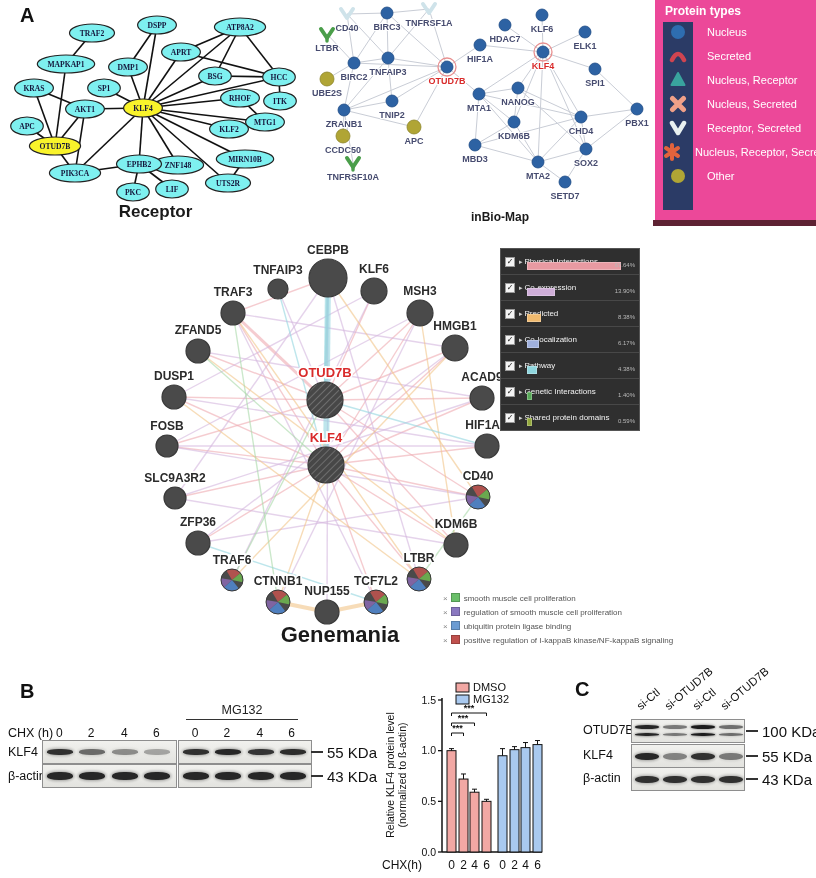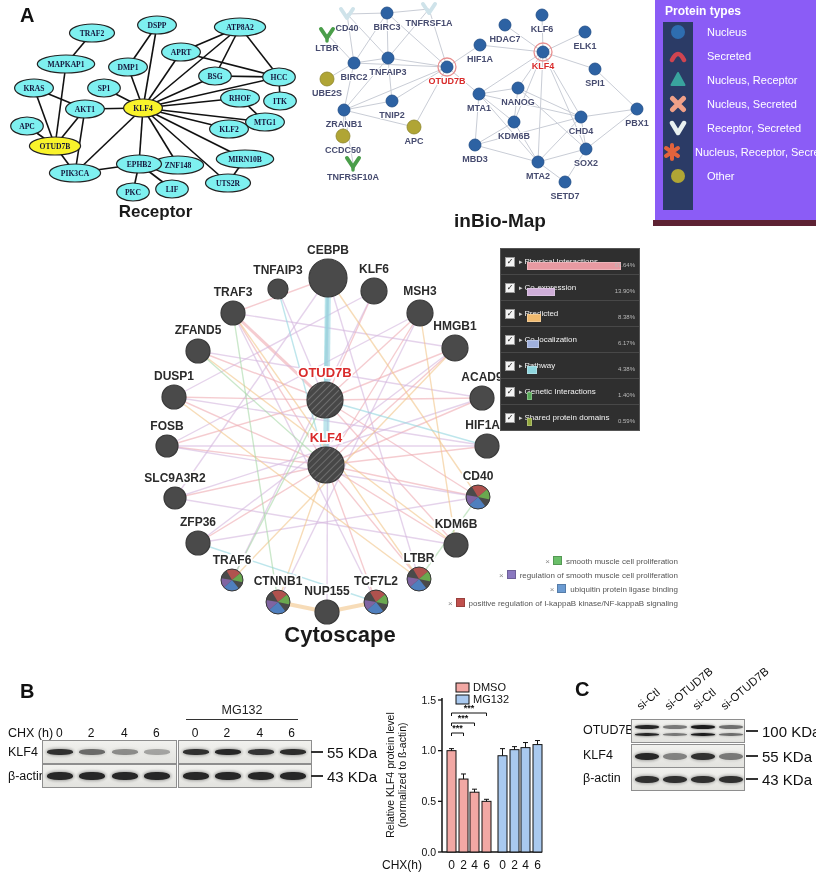--- a/index.html
+++ b/index.html
@@ -2,21 +2,21 @@
 <html><head>
 <meta charset="utf-8">
 <style>
   html,body{margin:0;padding:0;background:#fff;}
   .figure{position:relative;width:816px;height:878px;background:#fff;overflow:hidden;
           font-family:"Liberation Sans",sans-serif;color:#222;}
   .abs{position:absolute;}
   .panel-label{font-size:20px;font-weight:bold;color:#111;}
   .caption{font-weight:bold;text-align:center;color:#1a1a1a;}
   
-  .ptl{background:#8b5cf6;color:#fff;}
+  .ptl{background:#ec4899;color:#fff;}
   .ptl-title{font-size:12px;font-weight:bold;padding:4px 0 2px 10px;}
   .ptl-strip{position:absolute;left:8px;top:22px;bottom:10px;width:30px;background:#2b3b66;}
   .ptl-row{position:relative;display:flex;align-items:center;height:24px;}
   .ptl-icon{width:30px;margin-left:8px;display:flex;justify-content:center;z-index:2;}
   .ptl-label{font-size:11px;margin-left:14px;white-space:nowrap;}
   .maroon-strip{background:#5e2233;}
   
   .gil{background:#2f2f2f;border:1px solid #555;}
   .gil-row{position:relative;border-bottom:1px solid #484848;padding:3px 4px 2px 4px;height:20px;}
   .gil-row:last-child{border-bottom:none;}
@@ -356,21 +356,21 @@
       </g>
       <g>
         <circle cx="238" cy="162" r="6" fill="#2d62a3" stroke="#1d4a85" stroke-width="0.8"></circle>
         <text x="238" y="179" text-anchor="middle" font-size="9" font-weight="600" fill="#474c70" stroke="#fff" stroke-width="2" paint-order="stroke">MTA2</text>
       </g>
       <g>
         <circle cx="265" cy="182" r="6" fill="#2d62a3" stroke="#1d4a85" stroke-width="0.8"></circle>
         <text x="265" y="199" text-anchor="middle" font-size="9" font-weight="600" fill="#474c70" stroke="#fff" stroke-width="2" paint-order="stroke">SETD7</text>
       </g>
     </svg>
-  <div class="abs caption" style="left:380px;top:210px;width:240px;font-size:19px;">inBio-Map</div>
+  <div class="abs caption" style="left:380px;top:210px;width:240px;font-size:12px;">inBio-Map</div>
 
   <div class="abs ptl" style="left:655px;top:0px;width:161px;height:220px;">
     <div class="ptl-title">Protein types</div>
     <div class="ptl-strip"></div>
     <div id="ptl-rows" style="position:relative;">
         <div class="ptl-row">
           <span class="ptl-icon">
             <svg width="18" height="18" viewBox="-9 -9 18 18">
               <circle cx="0" cy="0" r="7" fill="#2e6db0"></circle>
             </svg>
@@ -604,32 +604,32 @@
         <path d="M 321 367 L 312.15127541350506 375.10555816661383 A 12 12 0 0 1 309.15024276109364 365.107051670281 Z" fill="#8064a2"></path>
         <path d="M 321 367 L 330.17810624741384 359.2693877531477 A 12 12 0 0 1 332.7607989340949 369.38403196954073 Z" fill="#6aa84f"></path>
         <circle cx="321" cy="367" r="12" fill="none" stroke="#3a3a3a" stroke-width="1"></circle>
         <text x="321" y="350" text-anchor="middle" font-size="12" font-weight="bold" fill="#2b2b2b" stroke="#fff" stroke-width="3.5" paint-order="stroke">TCF7L2</text>
       </g>
       <g>
         <circle cx="272" cy="377" r="12" fill="#4a4a4a" stroke="#3a3a3a" stroke-width="1.2"></circle>
         <text x="272" y="360" text-anchor="middle" font-size="12" font-weight="bold" fill="#2b2b2b" stroke="#fff" stroke-width="3.5" paint-order="stroke">NUP155</text>
       </g>
     </svg>
-  <div class="abs caption" style="left:155px;top:622px;width:370px;font-size:22px;">Cytoscape</div>
+  <div class="abs caption" style="left:155px;top:622px;width:370px;font-size:22px;">Genemania</div>
 
   <div id="gil" class="abs gil" style="left:500px;top:248px;width:138px;">
       <div class="gil-row"><span class="gil-check">✓</span><span class="gil-arrow">▸</span><span class="gil-label">Physical Interactions</span><span class="gil-bar" style="width: 92px; background: rgb(232, 154, 162);"></span><span class="gil-pct">67.64%</span></div>
       <div class="gil-row"><span class="gil-check">✓</span><span class="gil-arrow">▸</span><span class="gil-label">Co-expression</span><span class="gil-bar" style="width: 26px; background: rgb(207, 174, 216);"></span><span class="gil-pct">13.90%</span></div>
       <div class="gil-row"><span class="gil-check">✓</span><span class="gil-arrow">▸</span><span class="gil-label">Predicted</span><span class="gil-bar" style="width: 12px; background: rgb(239, 185, 110);"></span><span class="gil-pct">8.38%</span></div>
       <div class="gil-row"><span class="gil-check">✓</span><span class="gil-arrow">▸</span><span class="gil-label">Co-localization</span><span class="gil-bar" style="width: 10px; background: rgb(159, 176, 221);"></span><span class="gil-pct">6.17%</span></div>
       <div class="gil-row"><span class="gil-check">✓</span><span class="gil-arrow">▸</span><span class="gil-label">Pathway</span><span class="gil-bar" style="width: 8px; background: rgb(143, 214, 222);"></span><span class="gil-pct">4.38%</span></div>
       <div class="gil-row"><span class="gil-check">✓</span><span class="gil-arrow">▸</span><span class="gil-label">Genetic Interactions</span><span class="gil-bar" style="width: 3px; background: rgb(87, 168, 87);"></span><span class="gil-pct">1.40%</span></div>
       <div class="gil-row"><span class="gil-check">✓</span><span class="gil-arrow">▸</span><span class="gil-label">Shared protein domains</span><span class="gil-bar" style="width: 3px; background: rgb(147, 168, 60);"></span><span class="gil-pct">0.59%</span></div>
     </div>
-  <div id="gfl" class="abs" style="left:443px;top:556px;width:240px;text-align:right;">
+  <div id="gfl" class="abs" style="left:443px;top:593px;width:240px;">
       <div class="gfl-item"><span class="gfl-x">×</span><span class="gfl-sq" style="background: rgb(106, 191, 105);"></span><span>smooth muscle cell proliferation</span></div>
       <div class="gfl-item"><span class="gfl-x">×</span><span class="gfl-sq" style="background: rgb(138, 120, 192);"></span><span>regulation of smooth muscle cell proliferation</span></div>
       <div class="gfl-item"><span class="gfl-x">×</span><span class="gfl-sq" style="background: rgb(107, 155, 210);"></span><span>ubiquitin protein ligase binding</span></div>
       <div class="gfl-item"><span class="gfl-x">×</span><span class="gfl-sq" style="background: rgb(192, 80, 77);"></span><span>positive regulation of I-kappaB kinase/NF-kappaB signaling</span></div>
     </div>
 
   <div class="abs panel-label" style="left:20px;top:680px;">B</div>
   <div class="abs" style="left:186px;top:703px;width:112px;text-align:center;font-size:12.5px;">MG132</div>
   <div class="abs underline" style="left:186px;top:719px;width:112px;"></div>
   <div class="abs blot-label" style="left:8px;top:726px;">CHX (h)</div>

